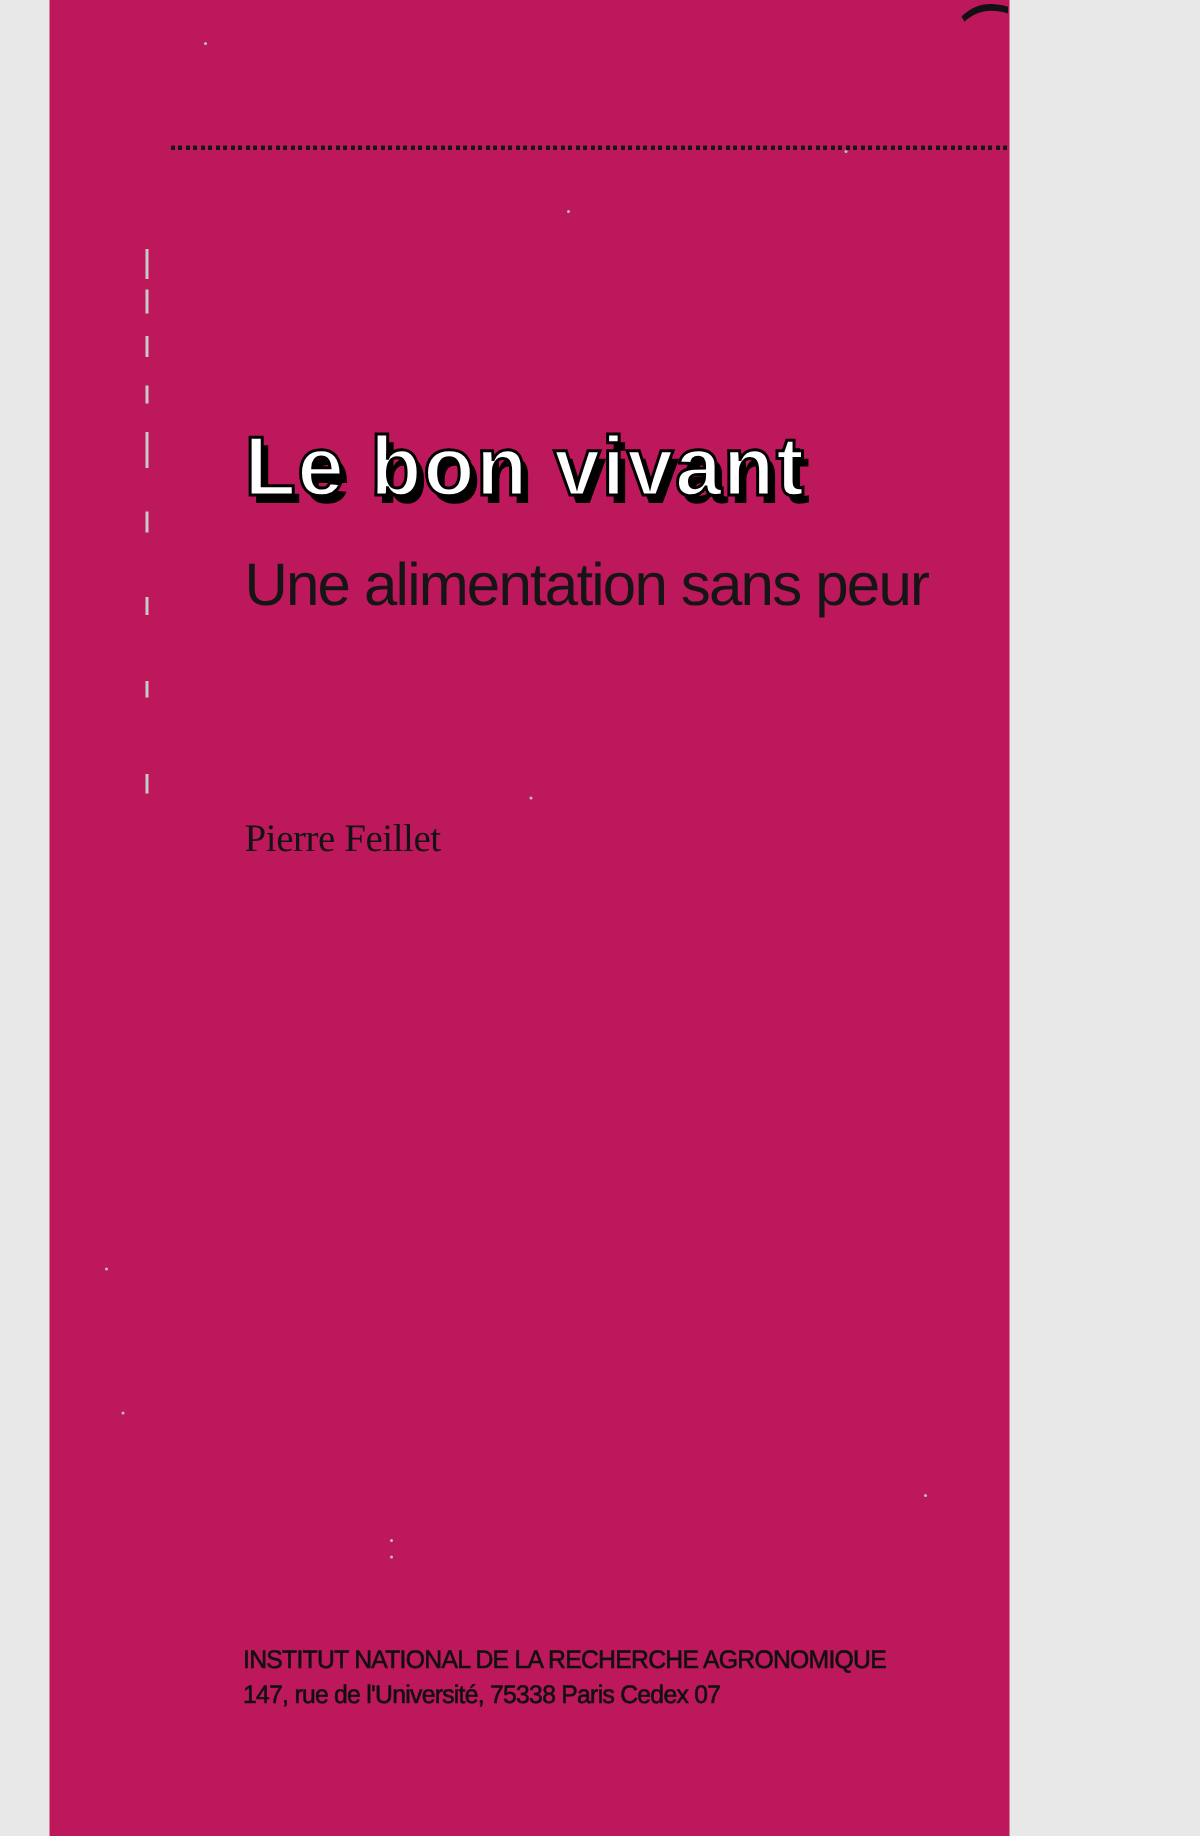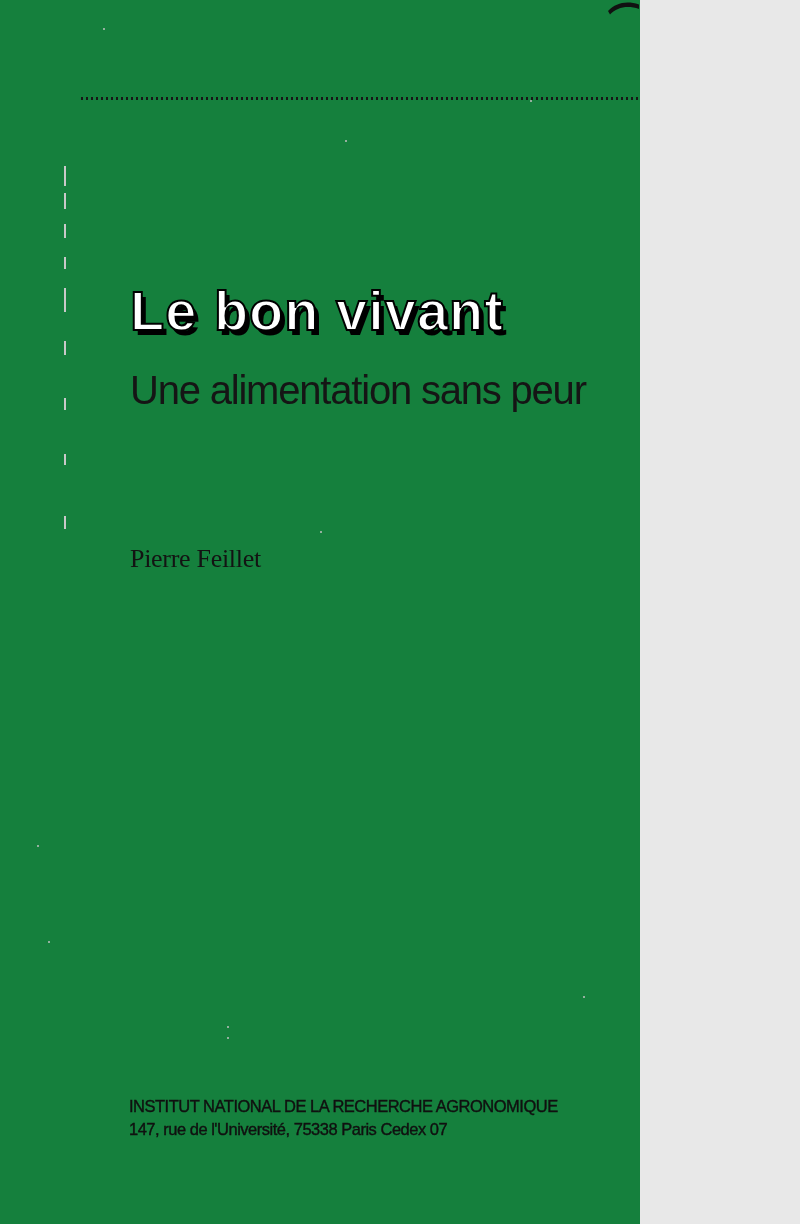--- a/index.html
+++ b/index.html
@@ -4,24 +4,25 @@
 <style>
   html, body {
     margin: 0;
     padding: 0;
     background: #e8e8e8;
   }
   .page {
     position: relative;
     width: 640px;
     height: 1224px;
-    background: #15803d;
+    background: #be185d;
     overflow: hidden;
     font-family: "Liberation Sans", sans-serif;
     color: #111;
+    margin-left: 33px;
   }
 
   
   .rule-h {
     position: absolute;
     left: 81px;
     top: 97px;
     width: 672px;
     height: 2.6px;
     background-image: repeating-linear-gradient(to right,

